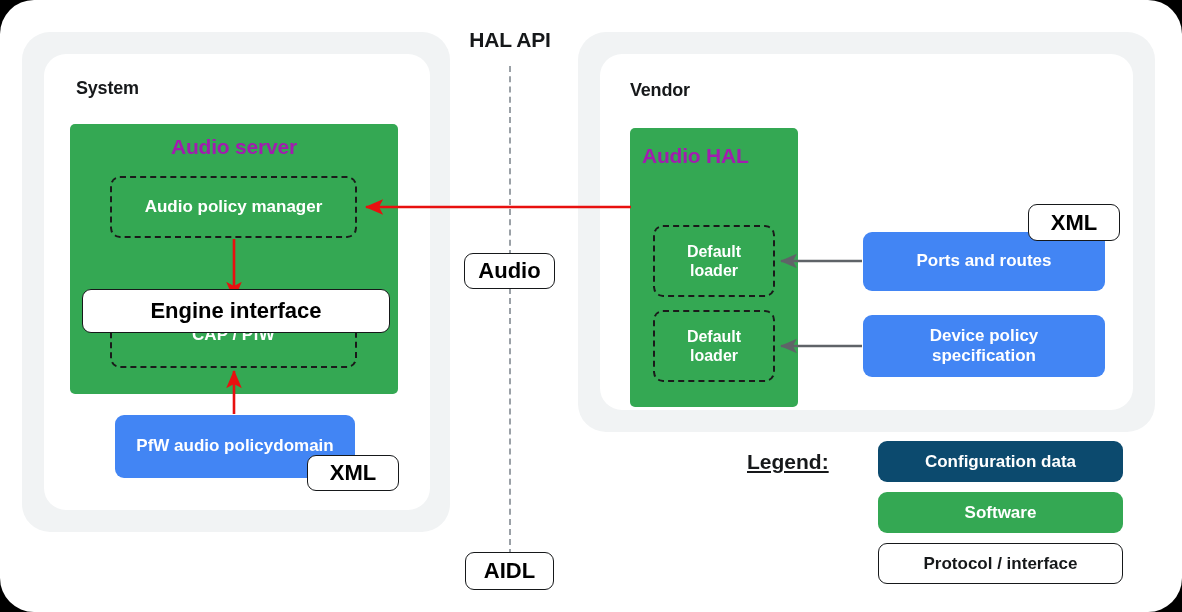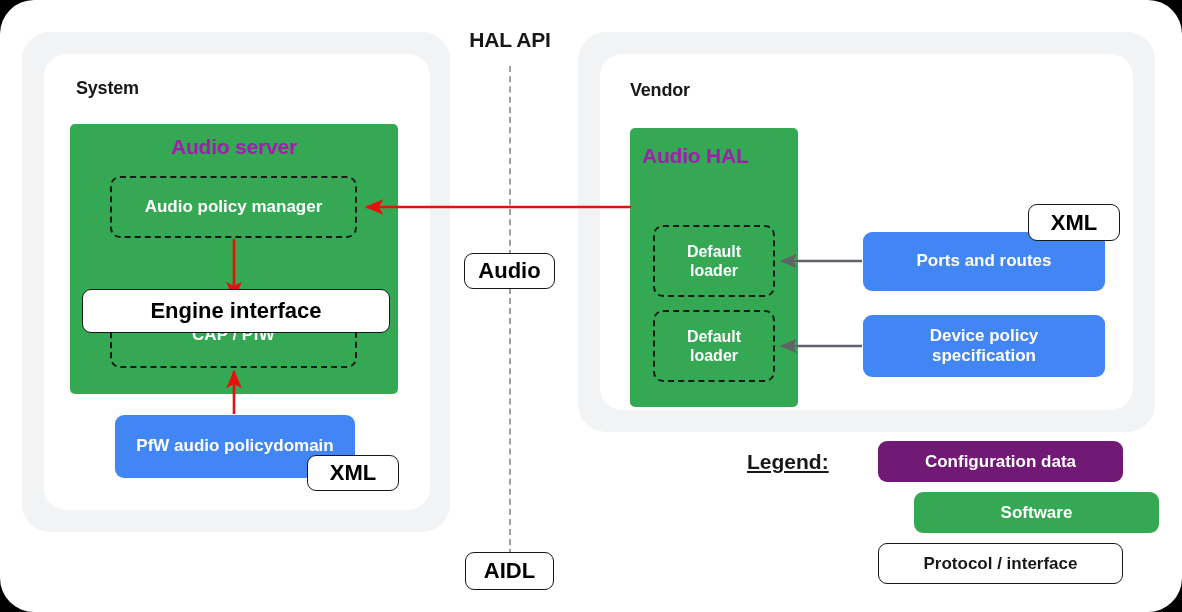--- a/index.html
+++ b/index.html
@@ -147,21 +147,21 @@
     width: 245px;
     height: 41px;
     border-radius: 9px;
     display: flex;
     align-items: center;
     justify-content: center;
     font-size: 17px;
     font-weight: bold;
     box-sizing: border-box;
   }
-  .legend-item.blue  { background: #701a75; color: #ffffff; }
+  .legend-item.blue  { background: #0c4a6e; color: #ffffff; }
   .legend-item.green { background: #34a853; color: #ffffff; }
   .legend-item.white { background: #ffffff; color: #16181a; border: 1.6px solid #16181a; }
 </style>
 </head>
 <body>
 
 <div id="canvas">
 
   <div class="grey-panel" style="left:22px; top:32px; width:428px; height:500px;"></div>
   <div class="white-panel" style="left:44px; top:54px; width:386px; height:456px;"></div>
@@ -216,21 +216,21 @@
   <div class="pill" style="left:1028px; top:204px; width:92px; height:37px;">XML</div>
 
   <div class="block configdata" style="left:863px; top:315px; width:242px; height:62px; font-size:17px; flex-direction:column;">
     <span>Device policy</span>
     <span>specification</span>
   </div>
 
   <div class="legend-label" style="left:747px; top:450px;text-decoration:underline;">Legend:</div>
 
   <div class="legend-item blue" style="top:441px;">Configuration data</div>
-  <div class="legend-item green" style="top:492px;margin-left:36px;">Software</div>
+  <div class="legend-item green" style="top:492px;">Software</div>
   <div class="legend-item white" style="top:543px;">Protocol / interface</div>
 
   <svg id="arrows" viewBox="0 0 1182 612" xmlns="http://www.w3.org/2000/svg">
     <defs>
       <marker id="redArrow" markerWidth="8" markerHeight="8" refX="6.6" refY="3" orient="auto" markerUnits="strokeWidth">
         <path d="M7,3 L0,6 L1.6,3 L0,0 Z" fill="#e8100f"></path>
       </marker>
       <marker id="greyArrow" markerWidth="8" markerHeight="8" refX="6.6" refY="3" orient="auto" markerUnits="strokeWidth">
         <path d="M7,3 L0,6 L1.6,3 L0,0 Z" fill="#5f6368"></path>
       </marker>

